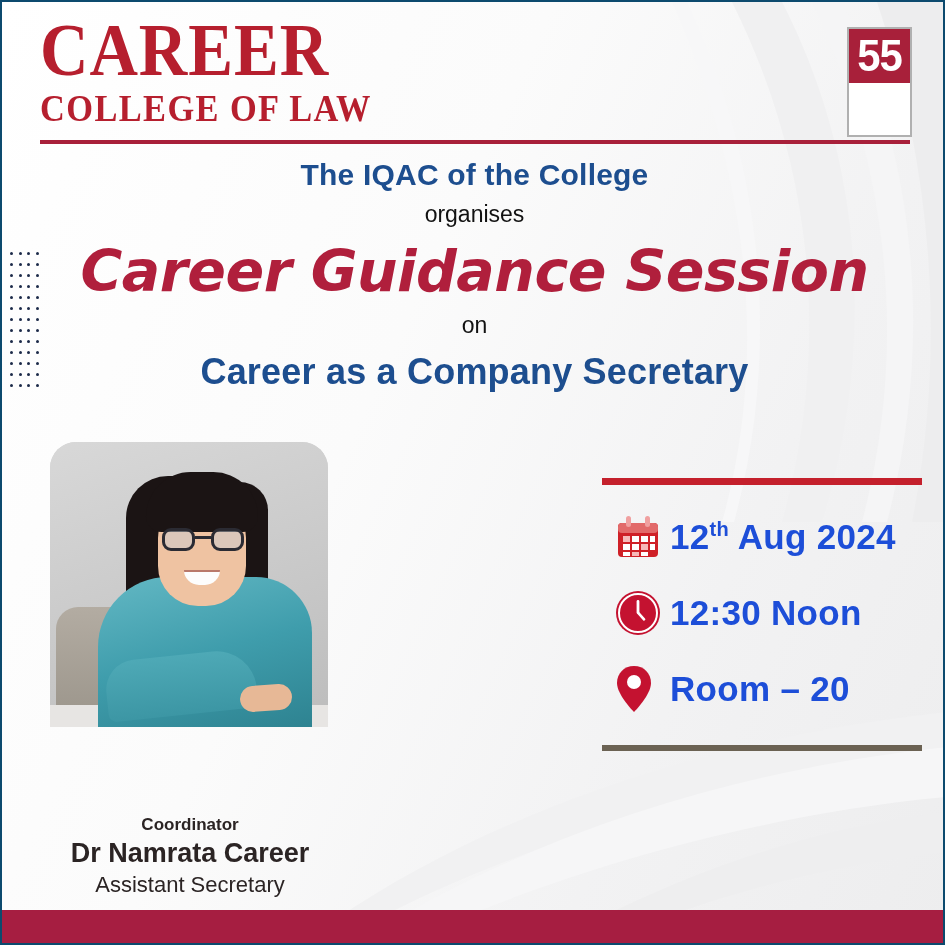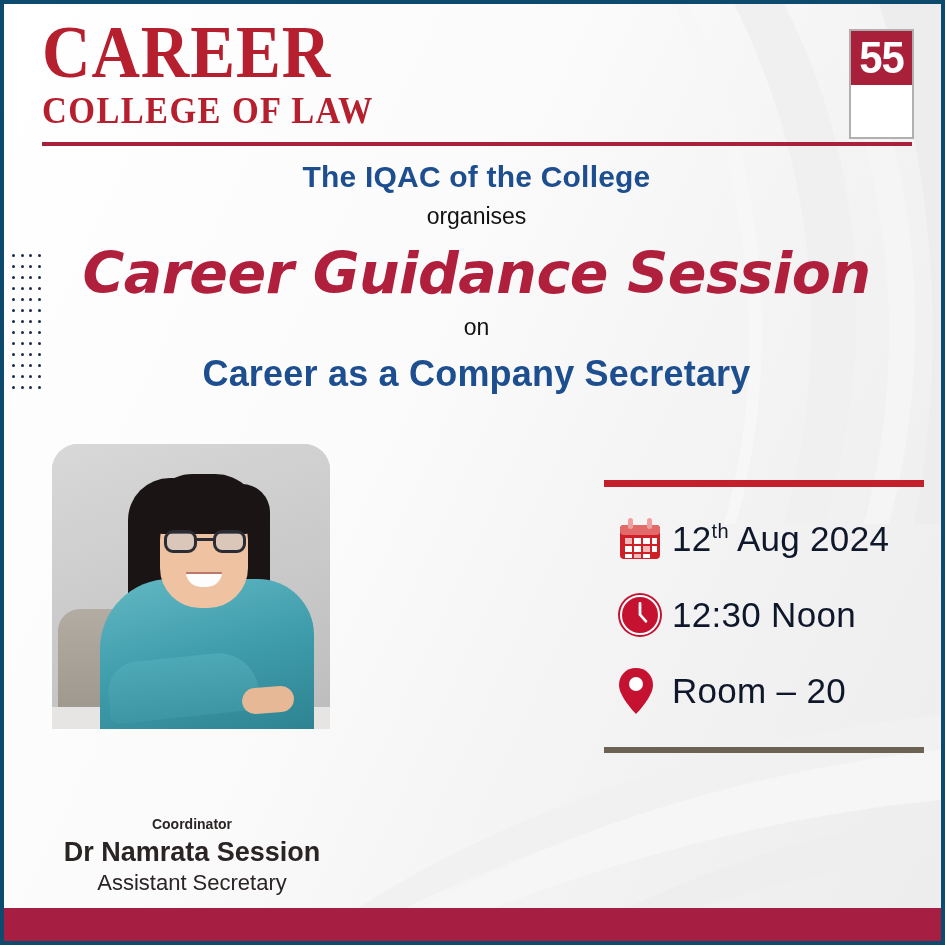--- a/index.html
+++ b/index.html
@@ -8,21 +8,21 @@
     background: #ffffff;
   }
   .poster {
     position: relative;
     width: 945px;
     height: 945px;
     overflow: hidden;
     background: #fdfdfd;
     font-family: "Liberation Sans", sans-serif;
     box-sizing: border-box;
-    border: 4px solid #0c4a6e;
+    border: 2px solid #0c4a6e;
   }
 
   
   .bg-base {
     position: absolute;
     inset: 0;
     background:
       linear-gradient(115deg, #ffffff 0%, #fbfbfb 40%, #f2f2f3 72%, #ededee 100%);
   }
   .swoosh {
@@ -376,23 +376,23 @@
     height: 76px;
   }
   .detail-icon {
     width: 56px;
     flex: 0 0 56px;
     display: flex;
     align-items: center;
     justify-content: flex-start;
   }
   .detail-text {
-    font-weight: normal;
+    font-weight: bold;
     font-size: 35px;
-    color: #0f172a;
+    color: #1d4ed8;
     letter-spacing: 0.3px;
     white-space: nowrap;
   }
   .detail-text sup {
     font-size: 20px;
     vertical-align: super;
   }
 
   
   .footer {
@@ -404,21 +404,21 @@
   }
   .footer-col {
     position: absolute;
     text-align: center;
     color: #2b2424;
   }
   .footer-col.left { left: 38px; width: 300px; }
   .footer-col.right { right: 30px; width: 340px; }
   .f-role {
     font-weight: bold;
-    font-size: 14px;
+    font-size: 17px;
     line-height: 1.25;
   }
   .f-name {
     font-weight: bold;
     font-size: 27px;
     line-height: 1.2;
     margin-top: 2px;
   }
   .f-title {
     font-size: 22px;
@@ -612,20 +612,20 @@
       </div>
 
     </div>
 
     <div class="rule-bottom"></div>
   </div>
 
   <div class="footer">
     <div class="footer-col left">
       <div class="f-role">Coordinator</div>
-      <div class="f-name">Dr Namrata Session</div>
+      <div class="f-name">Dr Namrata Career</div>
       <div class="f-title">Assistant Secretary</div>
     </div>
   </div>
 
   <div class="bottom-bar"></div>
 
 </div>
 
 </body></html>

